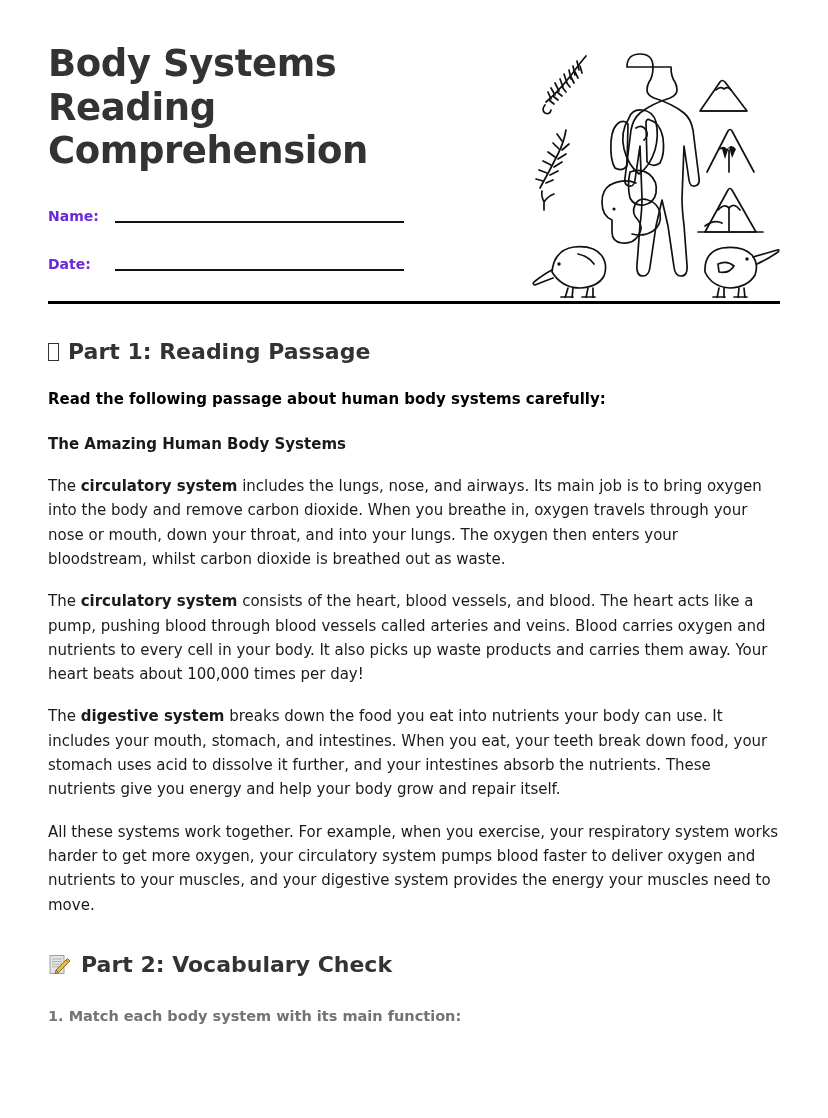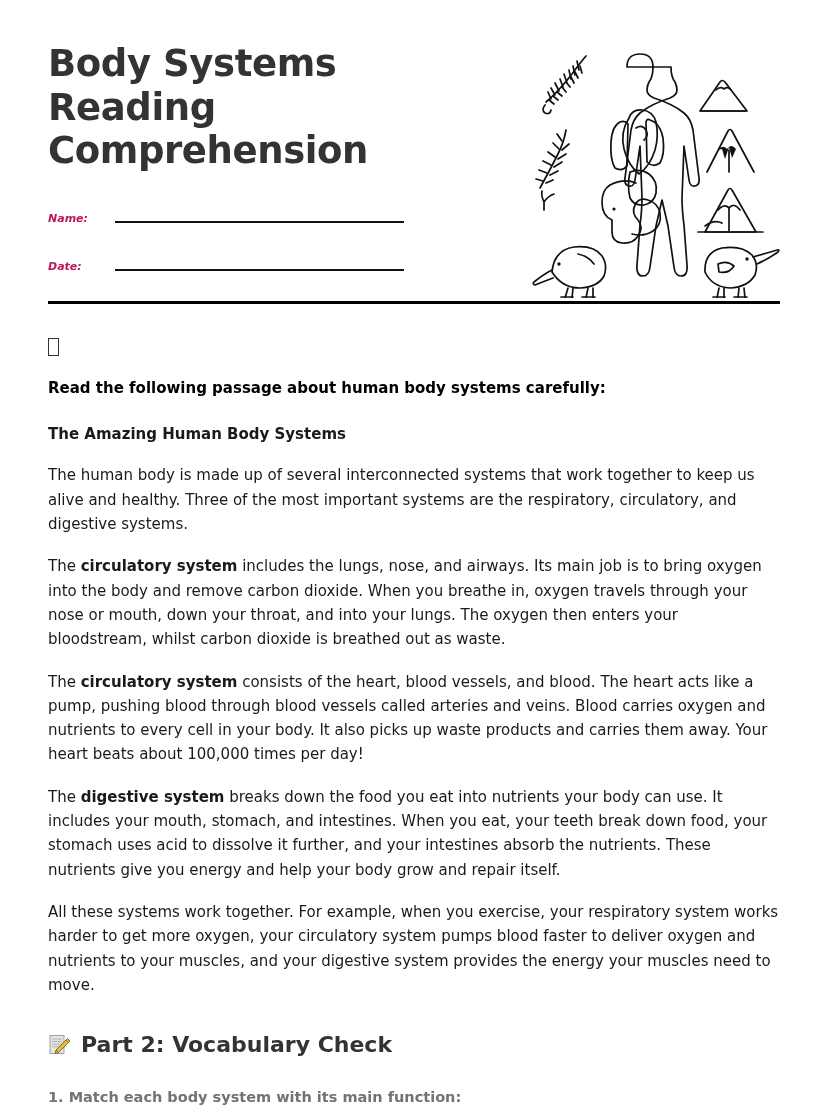--- a/index.html
+++ b/index.html
@@ -36,27 +36,26 @@
     max-width: 430px;
   }
   .field-list { margin-top: 26px; }
   .field-row {
     display: flex;
     align-items: flex-end;
     margin-bottom: 22px;
     height: 26px;
   }
   .field-label {
-    font-size: 11px;
-    font-weight: 700;
-    color: #be185d;
+    font-size: 14px;
+    font-weight: 700;
+    color: #6d28d9;
     width: 67px;
     flex: none;
     line-height: 1.2;
-    font-style: italic;
   }
   .field-line {
     width: 289px;
     height: 0;
     border-bottom: 2px solid #111111;
     margin-bottom: 2px;
   }
 
   
   .illustration {
@@ -237,27 +236,27 @@
         </g>
       </svg>
     </div>
   </div>
 
   <div class="divider"></div>
 
   <div>
     <h2 class="section-heading">
       <span class="tofu-box"></span>
+      <span>Part 1: Reading Passage</span>
     </h2>
 
     <p class="lead">Read the following passage about human body systems carefully:</p>
     <p class="passage-title">The Amazing Human Body Systems</p>
 
     <div>
-      <p class="para"><span>The human body is made up of several interconnected systems that work together to keep us alive and healthy. Three of the most important systems are the respiratory, circulatory, and digestive systems.</span></p>
       <p class="para"><span>The </span><b>circulatory system</b><span> includes the lungs, nose, and airways. Its main job is to bring oxygen into the body and remove carbon dioxide. When you breathe in, oxygen travels through your nose or mouth, down your throat, and into your lungs. The oxygen then enters your bloodstream, whilst carbon dioxide is breathed out as waste.</span></p>
       <p class="para"><span>The </span><b>circulatory system</b><span> consists of the heart, blood vessels, and blood. The heart acts like a pump, pushing blood through blood vessels called arteries and veins. Blood carries oxygen and nutrients to every cell in your body. It also picks up waste products and carries them away. Your heart beats about 100,000 times per day!</span></p>
       <p class="para"><span>The </span><b>digestive system</b><span> breaks down the food you eat into nutrients your body can use. It includes your mouth, stomach, and intestines. When you eat, your teeth break down food, your stomach uses acid to dissolve it further, and your intestines absorb the nutrients. These nutrients give you energy and help your body grow and repair itself.</span></p>
       <p class="para"><span>All these systems work together. For example, when you exercise, your respiratory system works harder to get more oxygen, your circulatory system pumps blood faster to deliver oxygen and nutrients to your muscles, and your digestive system provides the energy your muscles need to move.</span></p>
     </div>
   </div>
 
   <div>
     <h2 class="section-heading">
       <span class="memo-icon">

